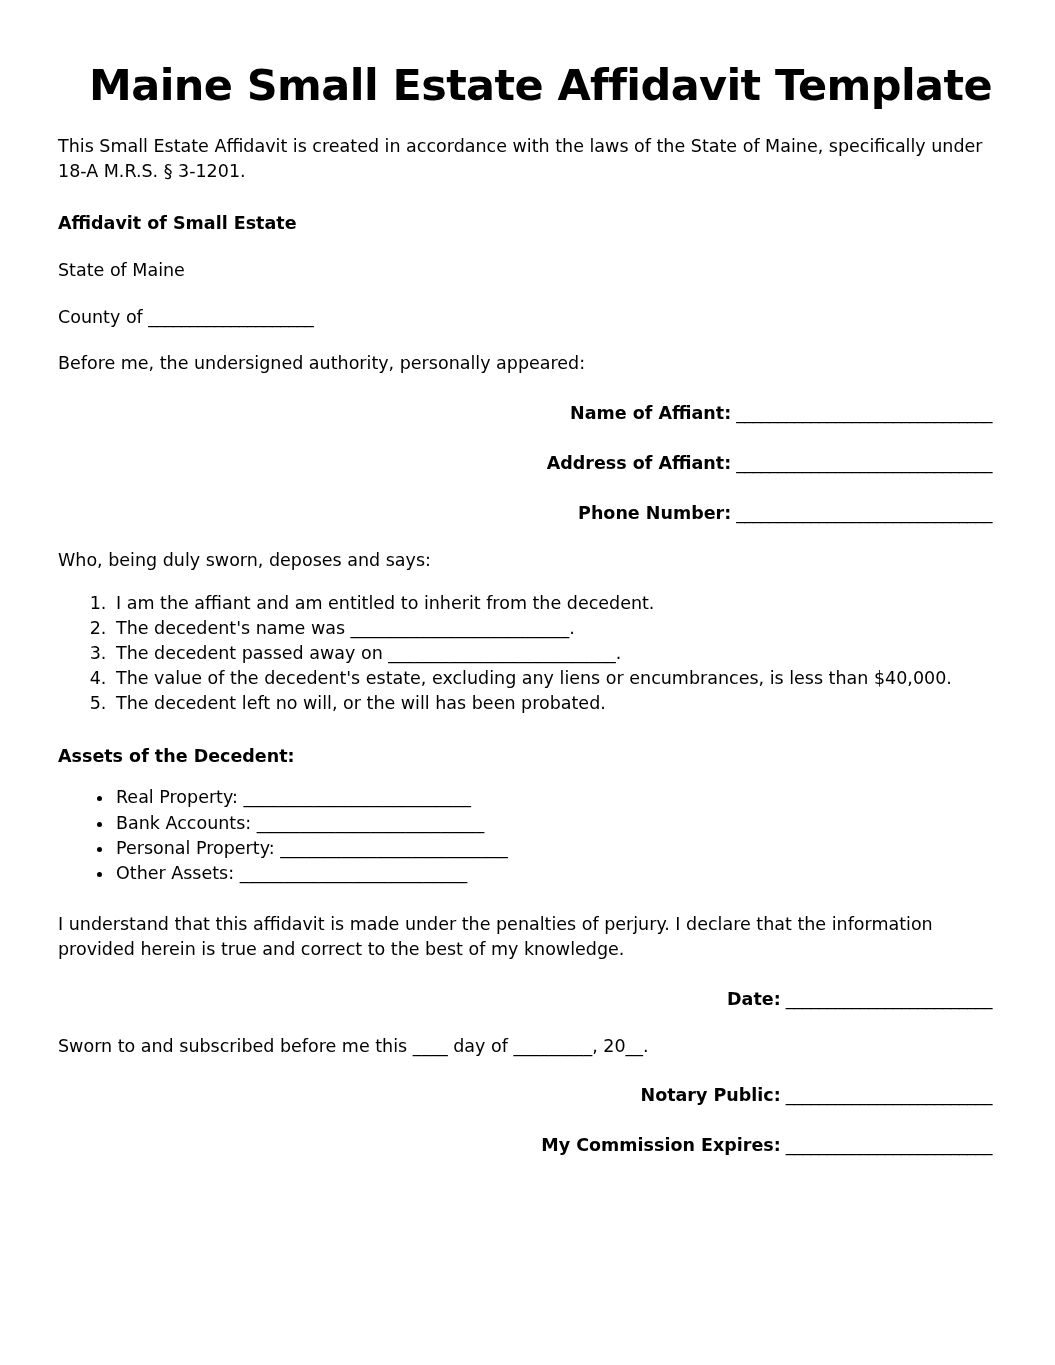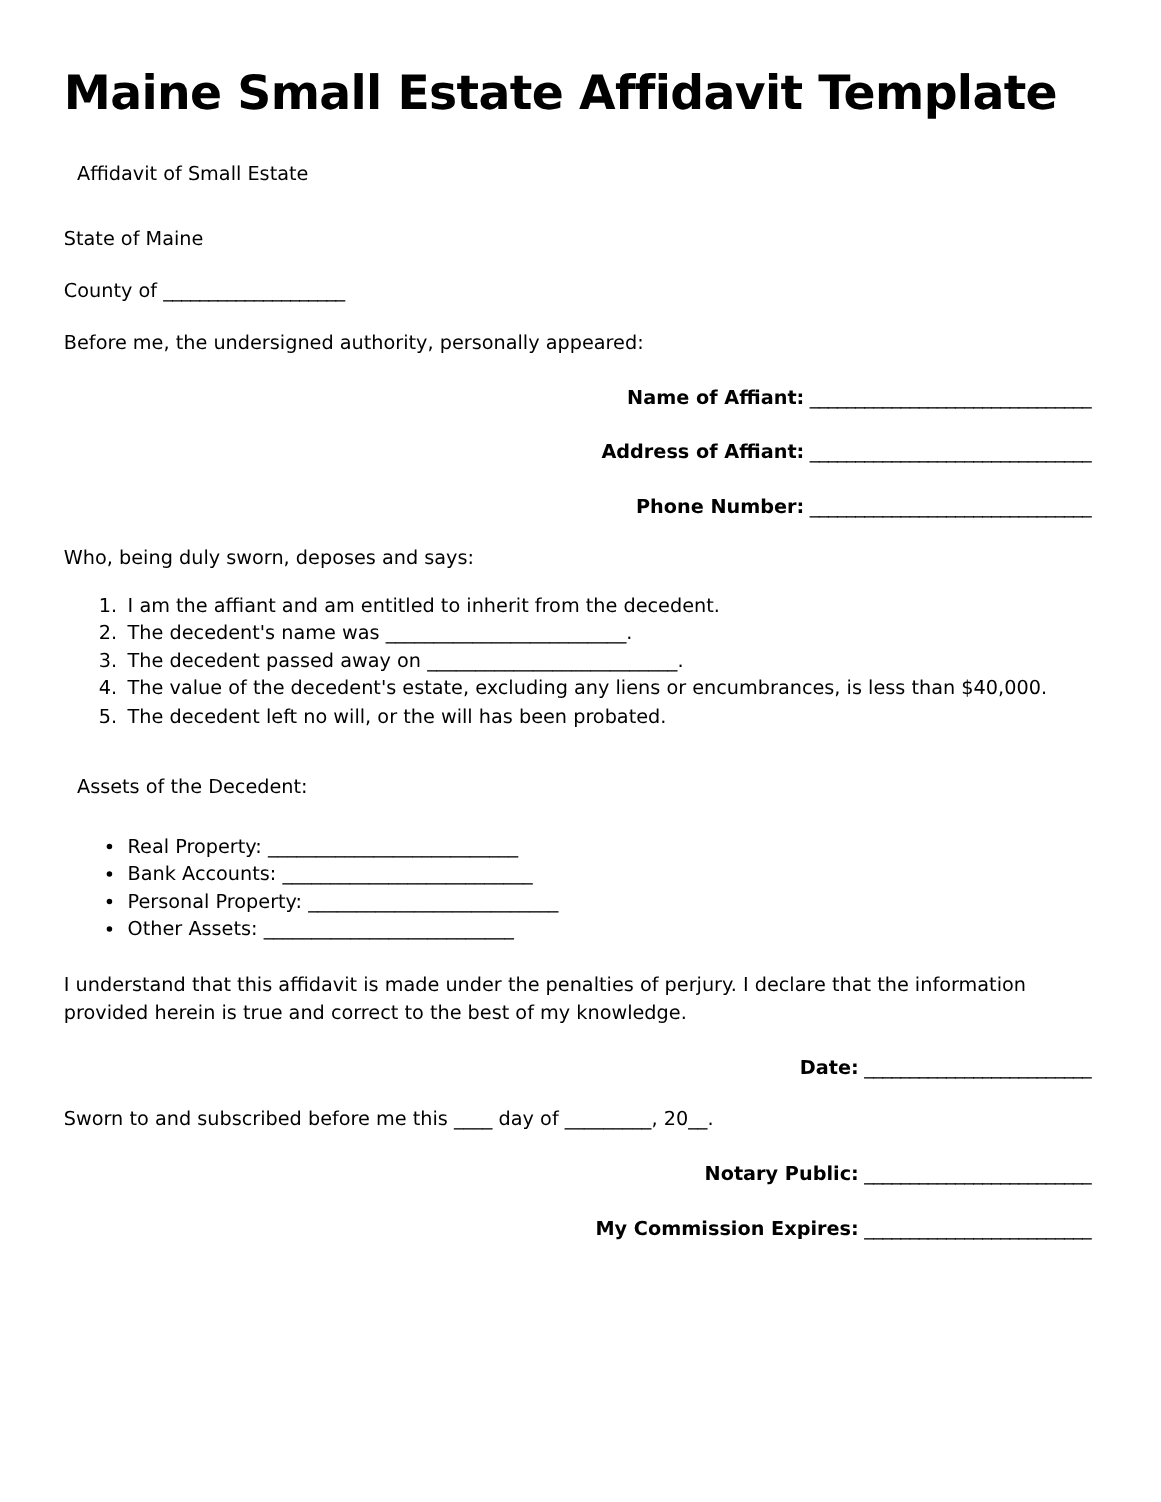--- a/index.html
+++ b/index.html
@@ -23,35 +23,36 @@
     padding: 0 63px 0 58px;
     overflow: hidden;
   }
   .doc-title {
     font-size: 43px;
     font-weight: bold;
     letter-spacing: -0.6px;
     line-height: 1.05;
     margin: 0;
     padding-top: 63px;
+    text-align: right;
   }
   p.para {
     font-size: 17.5px;
     line-height: 1.42;
     margin: 0;
     padding-top: 26px;
   }
   p.para.tight {
     padding-top: 22px;
   }
   h2.section {
     font-size: 17.5px;
-    font-weight: normal;
+    font-weight: bold;
     line-height: 1.42;
-    margin: 12px;
+    margin: 0;
     padding-top: 27px;
   }
   .field-line {
     font-size: 17.5px;
     line-height: 1.42;
     margin: 0;
     padding-top: 25px;
     text-align: right;
   }
   .field-line .flabel {
@@ -104,20 +105,21 @@
 </head>
 <body>
 
 <div class="page">
 
 
   <div class="content">
 
     <h1 class="doc-title">Maine Small Estate Affidavit Template</h1>
 
+    <p class="para">This Small Estate Affidavit is created in accordance with the laws of the State of Maine, specifically under 18-A M.R.S. § 3-1201.</p>
 
     <h2 class="section">Affidavit of Small Estate</h2>
 
     <p class="para tight">State of Maine</p>
 
     <p class="para tight"><span>County of </span><span class="blank">____________________</span></p>
 
     <p class="para tight">Before me, the undersigned authority, personally appeared:</p>
 
     <p class="field-line"><span class="flabel">Name of Affiant:</span><span class="blank"> _______________________________</span></p>

